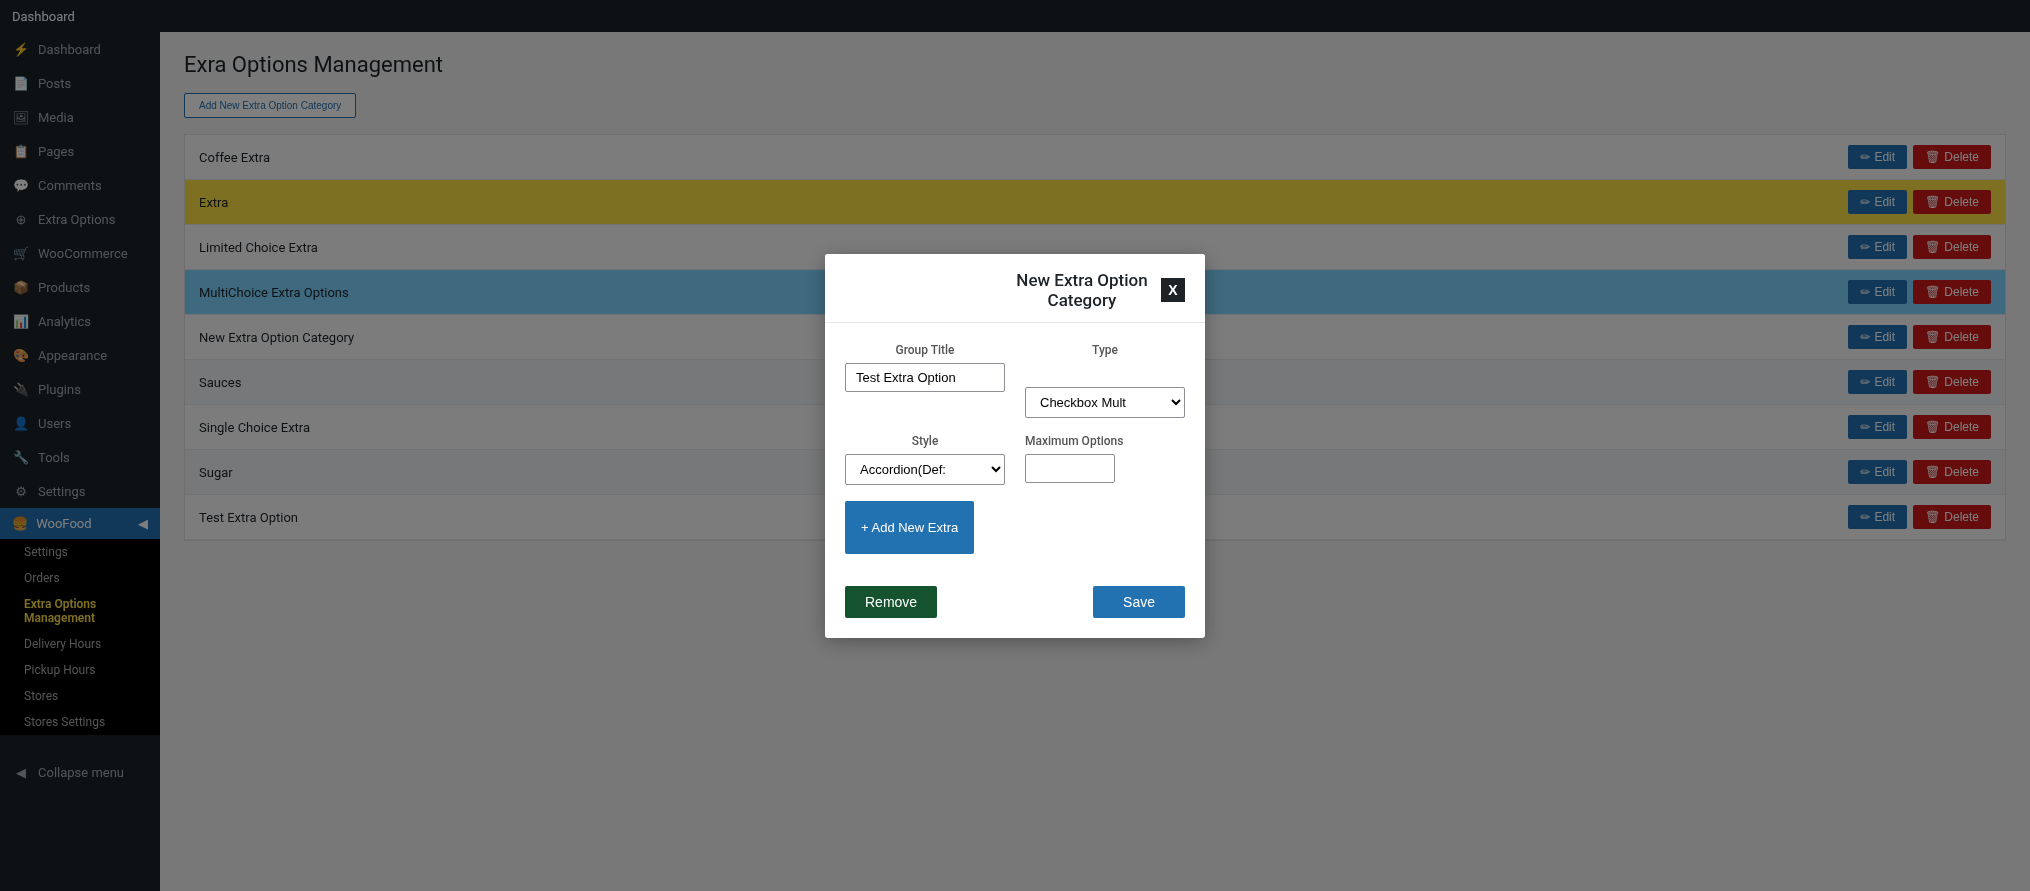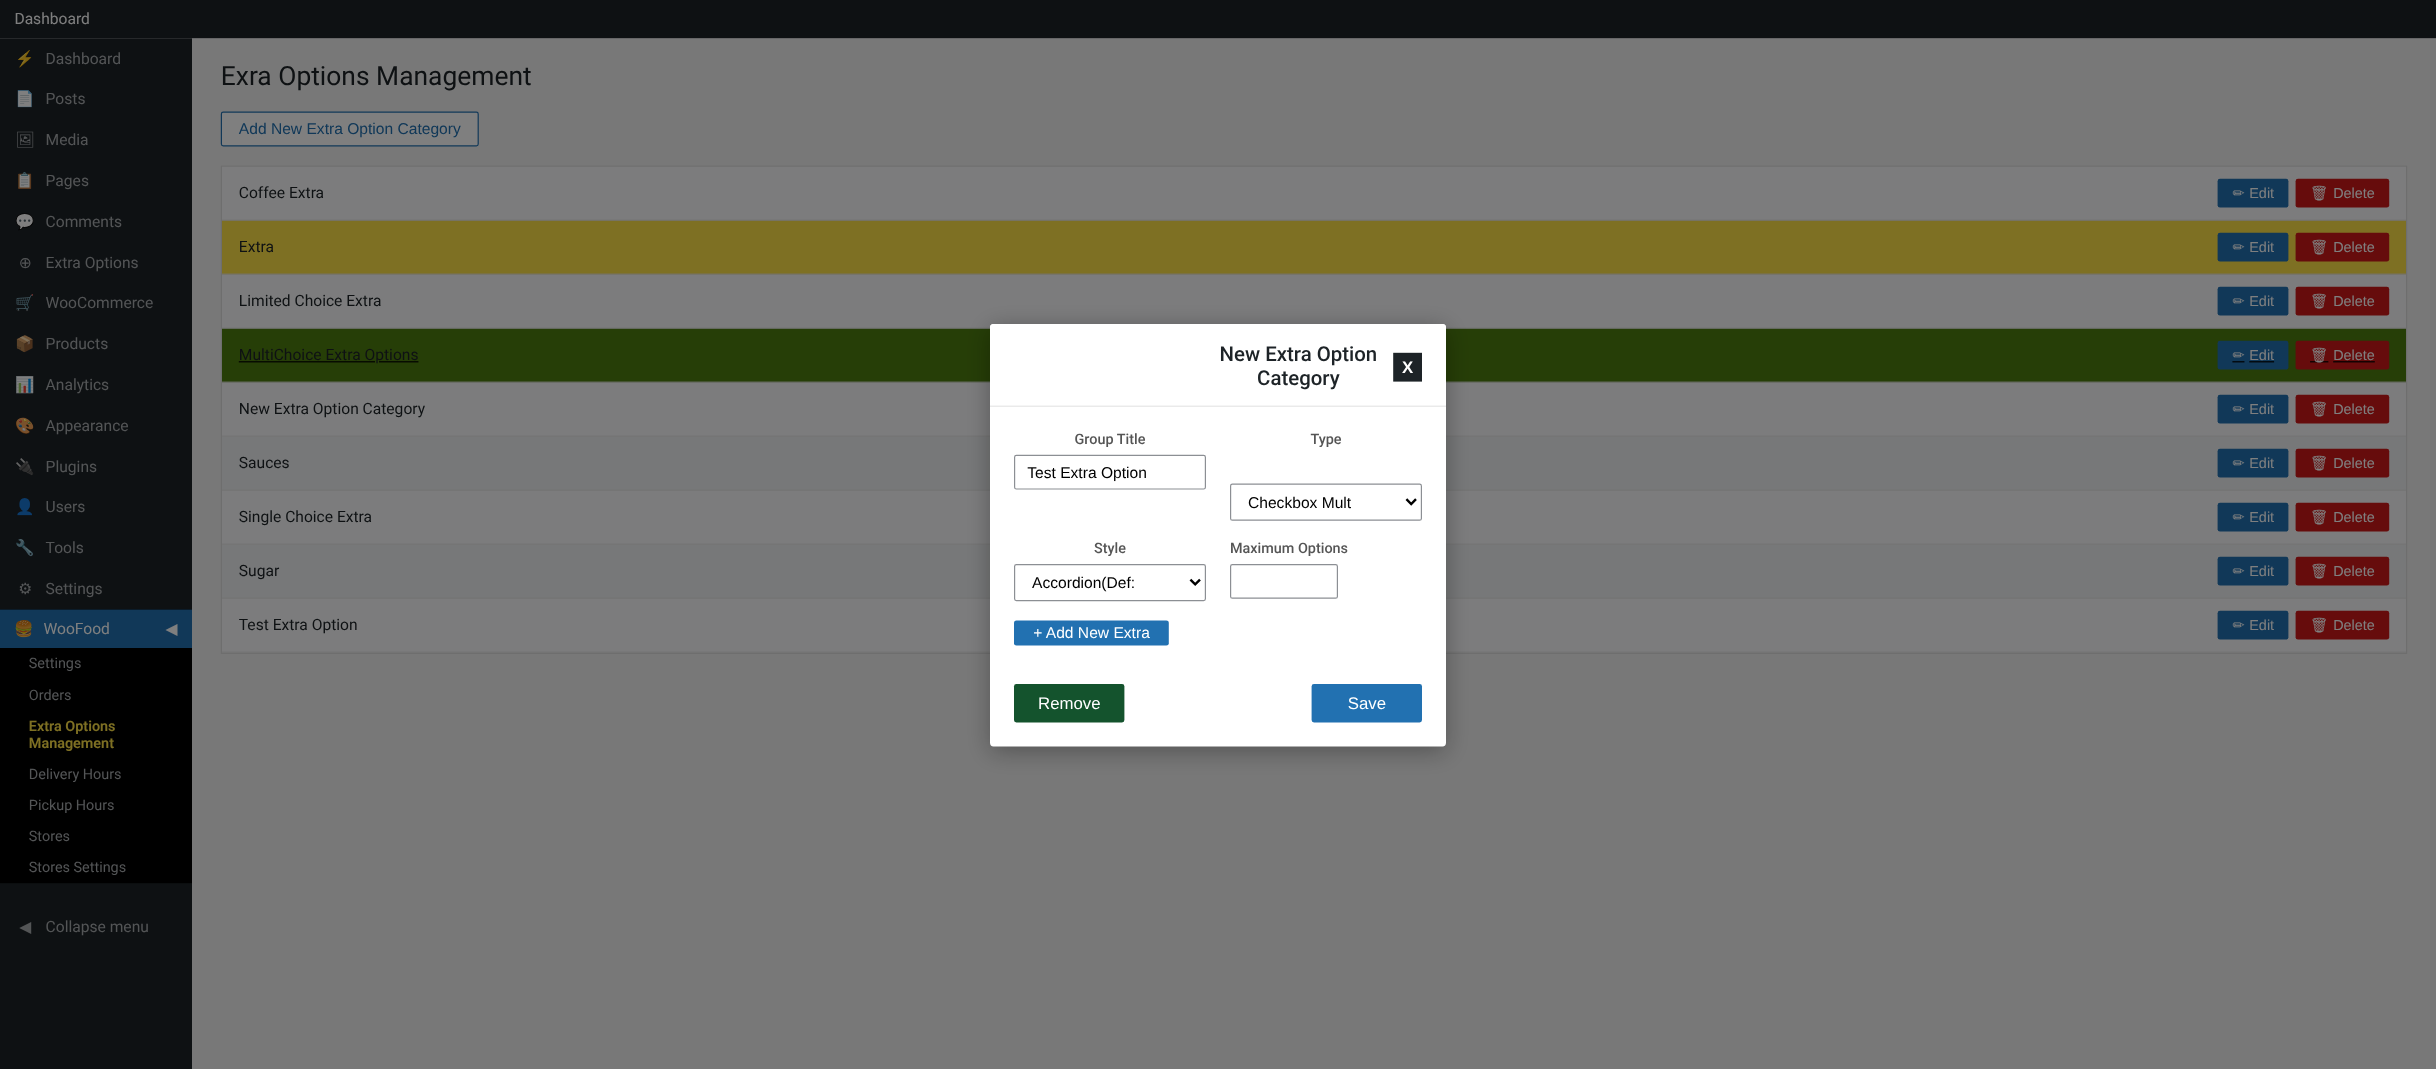--- a/index.html
+++ b/index.html
@@ -19,21 +19,21 @@
     
     .woofood-section { background: #000; }
     .woofood-section .woofood-header { display: flex; align-items: center; padding: 8px 12px; color: #fff; font-size: 13px; background: #2271b1; gap: 8px; }
     .woofood-submenu .submenu-item { padding: 6px 12px 6px 24px; color: #a7aaad; font-size: 12px; cursor: pointer; }
     .woofood-submenu .submenu-item.active { color: #fde047; font-weight: 600; }
 
     
     #main-content { flex: 1; padding: 20px 24px; background: #f1f1f1; }
     .page-title { font-size: 22px; font-weight: 400; color: #1d2327; margin-bottom: 16px; }
 
-    .add-new-btn { background: #fff; border: 1px solid #2271b1; color: #2271b1; padding: 6px 14px; font-size: 13px; cursor: pointer; border-radius: 2px; margin-bottom: 16px; display: inline-block; }
+    .add-new-btn { background: #fff; border: 1px solid #2271b1; color: #2271b1; padding: 6px 14px; font-size: 10px; cursor: pointer; border-radius: 2px; margin-bottom: 16px; display: inline-block; }
     .table-row { display: flex; align-items: center; justify-content: space-between; padding: 10px 14px; background: #f8f9fa; border-bottom: 1px solid #e5e5e5; gap: 48px; }
     .table-row:nth-child(odd) { background: #f8f9fa; }
     .table-row:nth-child(even) { background: #eef0f2; }
     .row-name { color: #1d2327; font-size: 13px; }
     .row-actions { display: flex; gap: 6px; }
 
     .btn-edit { background: #2271b1; color: #fff; border: none; padding: 5px 12px; font-size: 12px; cursor: pointer; border-radius: 2px; display: flex; align-items: center; gap: 4px; }
     .btn-delete { background: #cc1818; color: #fff; border: none; padding: 5px 12px; font-size: 12px; cursor: pointer; border-radius: 2px; display: flex; align-items: center; gap: 4px; }
 
     
@@ -45,21 +45,21 @@
     .modal-body { padding: 20px; }
     .modal-footer { padding: 12px 20px 20px; display: flex; justify-content: space-between; align-items: center; }
 
     .form-row { display: flex; gap: 20px; margin-bottom: 16px; }
     .form-group { display: flex; flex-direction: column; gap: 6px; }
     .form-label { font-size: 12px; color: #555; font-weight: 500; text-align: center; }
     .form-input { border: 1px solid #8c8f94; padding: 6px 10px; font-size: 13px; border-radius: 2px; }
     .form-select { border: 1px solid #8c8f94; padding: 6px 10px; font-size: 13px; border-radius: 2px; background: #fff; cursor: pointer; }
     .form-number { border: 1px solid #8c8f94; padding: 6px 10px; font-size: 13px; border-radius: 2px; width: 90px; }
 
-    .add-extra-btn { background: #2271b1; color: #fff; border: none; padding: 3px 16px; font-size: 13px; cursor: pointer; border-radius: 2px; }
+    .add-extra-btn { background: #2271b1; color: #fff; border: none; padding: 19px 16px; font-size: 13px; cursor: pointer; border-radius: 2px; }
 
     .btn-remove { background: #14532d; color: #fff; border: none; padding: 8px 20px; font-size: 14px; cursor: pointer; border-radius: 2px; font-weight: 500; }
     .btn-save { background: #2271b1; color: #fff; border: none; padding: 8px 30px; font-size: 14px; cursor: pointer; border-radius: 2px; font-weight: 500; }
 
     .table-container { border: 1px solid #ddd; }
   </style>
 </head>
 <body>
 
 <div id="wpadminbar">
@@ -206,21 +206,21 @@
             <span>✏</span>
             <span>Edit</span>
           </button>
           <button class="btn-delete">
             <span>🗑</span>
             <span>Delete</span>
           </button>
         </div>
       </div>
 
-      <div class="table-row" style="background:#4d7c0f;text-decoration:underline;">
+      <div class="table-row" style="background:#7dd3fc;">
         <span class="row-name">MultiChoice Extra Options</span>
         <div class="row-actions">
           <button class="btn-edit">
             <span>✏</span>
             <span>Edit</span>
           </button>
           <button class="btn-delete">
             <span>🗑</span>
             <span>Delete</span>
           </button>

